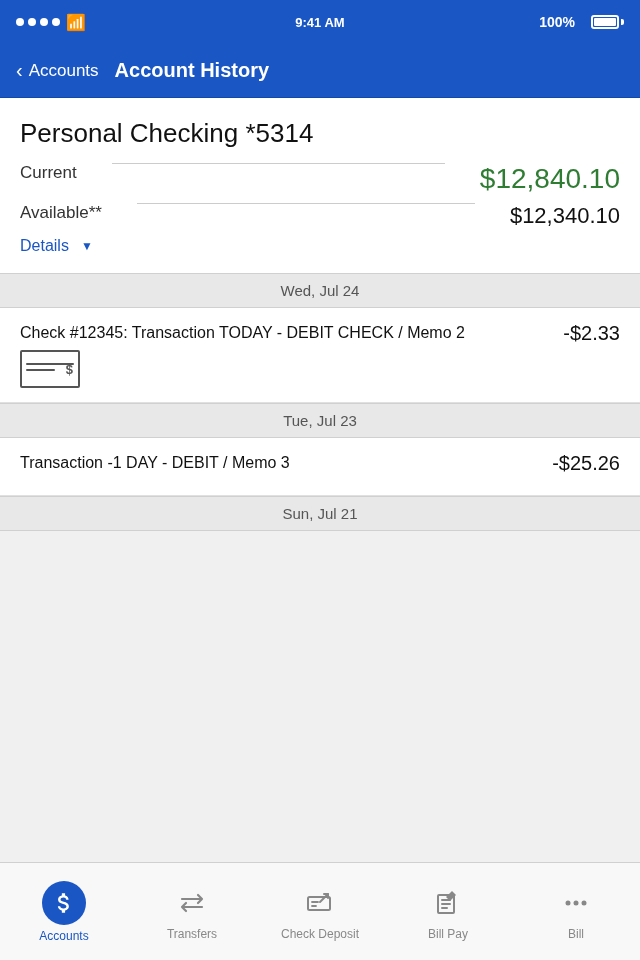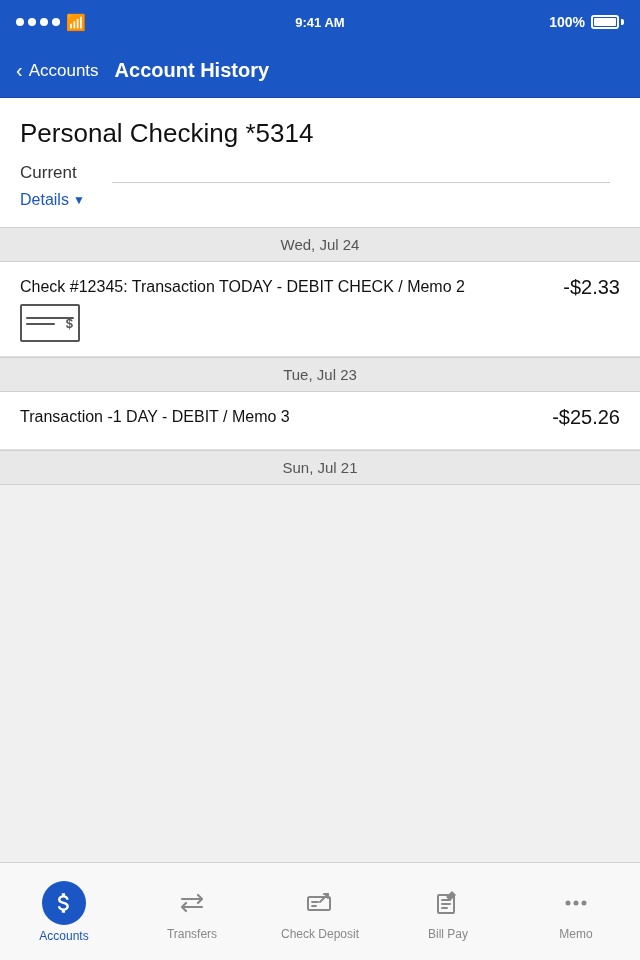--- a/index.html
+++ b/index.html
@@ -42,21 +42,21 @@
       color: white;
       font-size: 13px;
       font-weight: 600;
       position: absolute;
       left: 50%;
       transform: translateX(-50%);
     }
     .status-right {
       display: flex;
       align-items: center;
-      gap: 6px;
+      gap: 16px;
       color: white;
       font-size: 14px;
       font-weight: 600;
     }
     .battery-container {
       display: flex; align-items: center; gap: 2px;
     }
     .battery-body {
       width: 28px; height: 14px;
       border: 2px solid white;
@@ -117,21 +117,21 @@
       padding: 20px 20px 10px;
     }
     .account-name {
       font-size: 26px;
       font-weight: 400;
       color: #111;
       margin-bottom: 14px;
     }
     .balance-row {
       display: flex;
-      align-items: flex-end;
+      align-items: flex-start;
       justify-content: space-between;
       margin-bottom: 8px;
       gap: 25px;
     }
     .balance-label {
       font-size: 17px;
       color: #333;
     }
     .balance-divider {
       flex: 1;
@@ -147,21 +147,21 @@
     .available-balance {
       font-size: 22px;
       font-weight: 400;
       color: #111;
     }
     .details-link {
       color: #1a56c4;
       font-size: 16px;
       display: flex;
       align-items: center;
-      gap: 4px;
+      gap: 12px;
       margin-top: 6px;
       margin-bottom: 8px;
     }
     .details-arrow {
       font-size: 12px;
     }
 
     
     .transactions {
       background: #22c55e;
@@ -328,20 +328,26 @@
   <span class="nav-title">Account History</span>
 </div>
 
 <div class="content-area">
 
   <div class="account-summary">
     <div class="account-name">Personal Checking *5314</div>
     <div class="balance-row">
       <span class="balance-label">Current</span>
       <div class="balance-divider"></div>
+      <span class="current-balance">$12,840.10</span>
+    </div>
+    <div class="balance-row">
+      <span class="balance-label">Available**</span>
+      <div class="balance-divider"></div>
+      <span class="available-balance">$12,340.10</span>
     </div>
     <div class="details-link">
       <span>Details</span>
       <span class="details-arrow">▼</span>
     </div>
   </div>
 
   <div class="transactions">
 
     <div class="date-header">
@@ -422,16 +428,16 @@
   </div>
 
   <div class="tab-item">
     <div class="tab-icon-container">
       <svg class="icon-svg" viewBox="0 0 28 28">
         <circle cx="6" cy="14" r="2.5" fill="#888"></circle>
         <circle cx="14" cy="14" r="2.5" fill="#888"></circle>
         <circle cx="22" cy="14" r="2.5" fill="#888"></circle>
       </svg>
     </div>
-    <span class="tab-label">Memo</span>
+    <span class="tab-label">Bill</span>
   </div>
 
 </div>
 
 </body></html>

